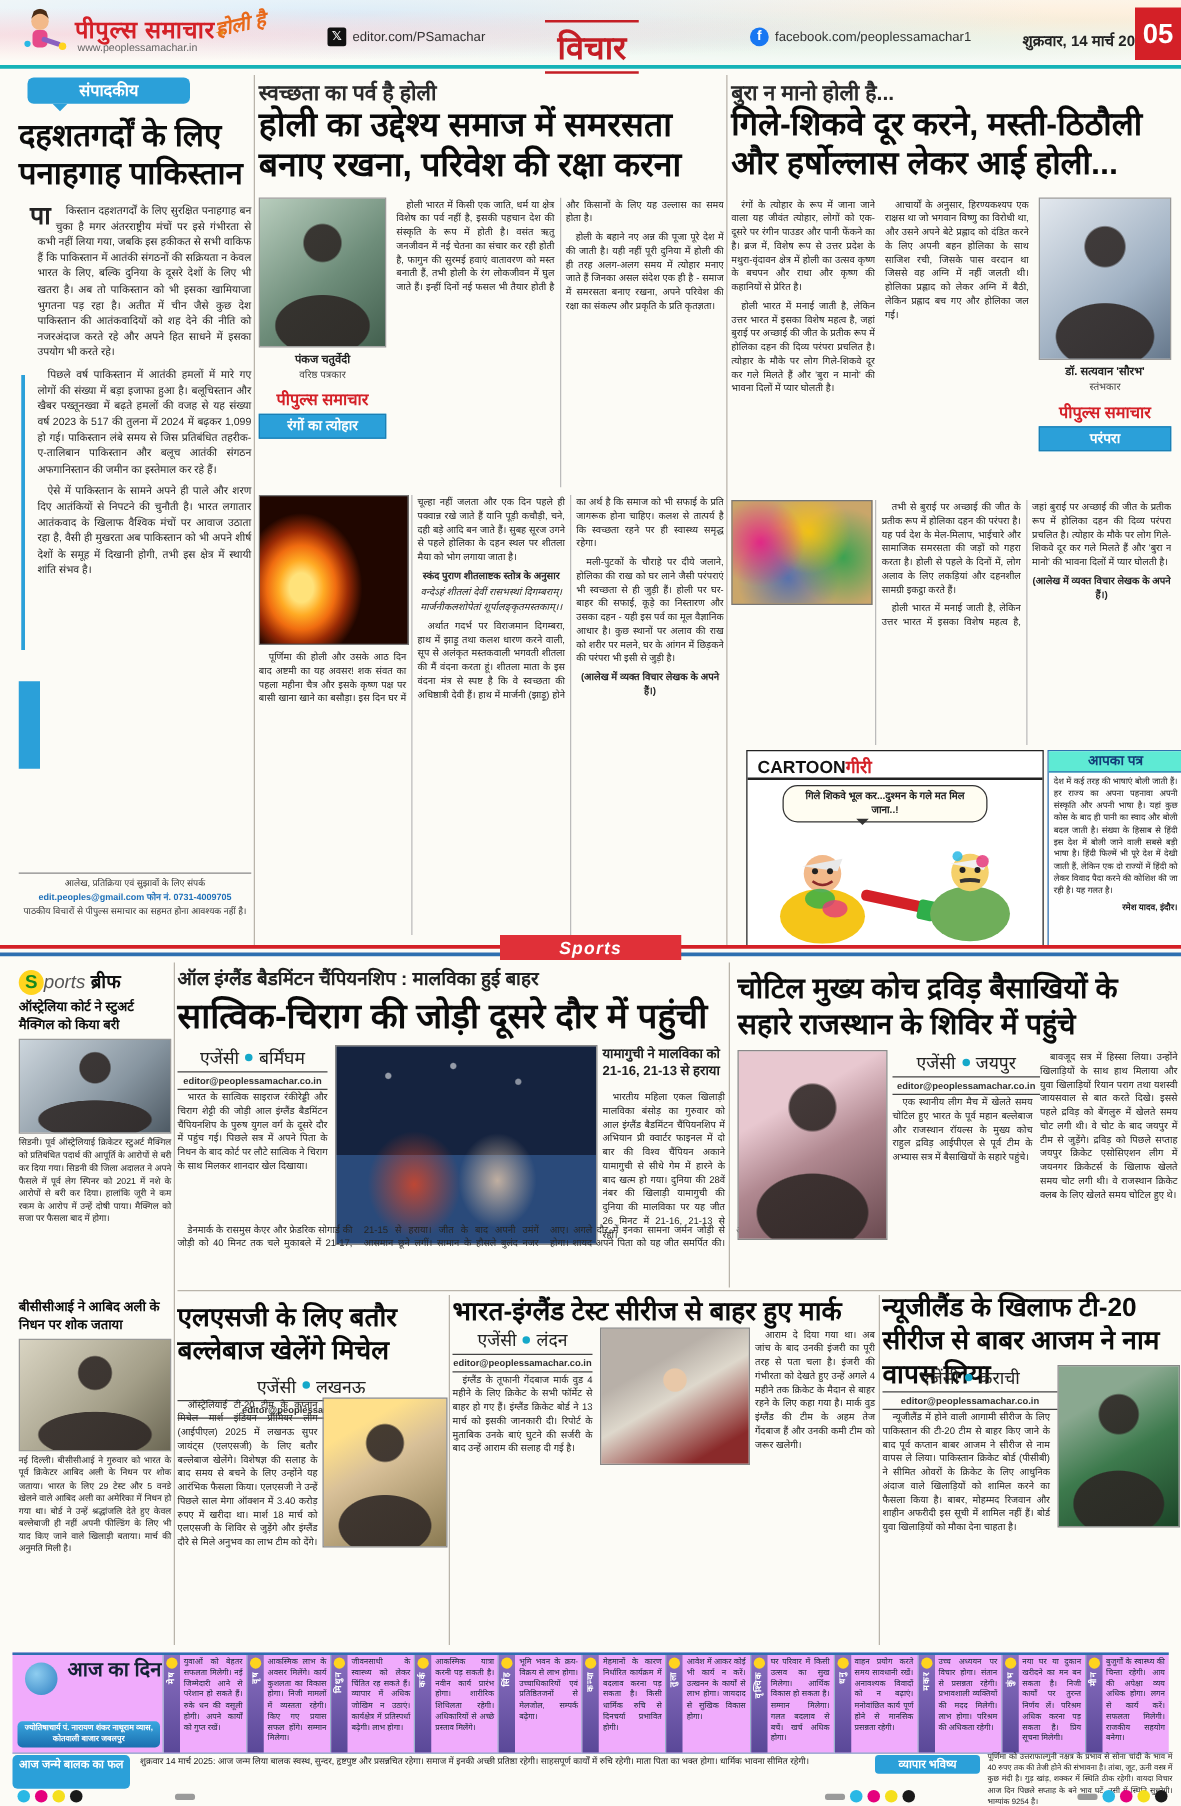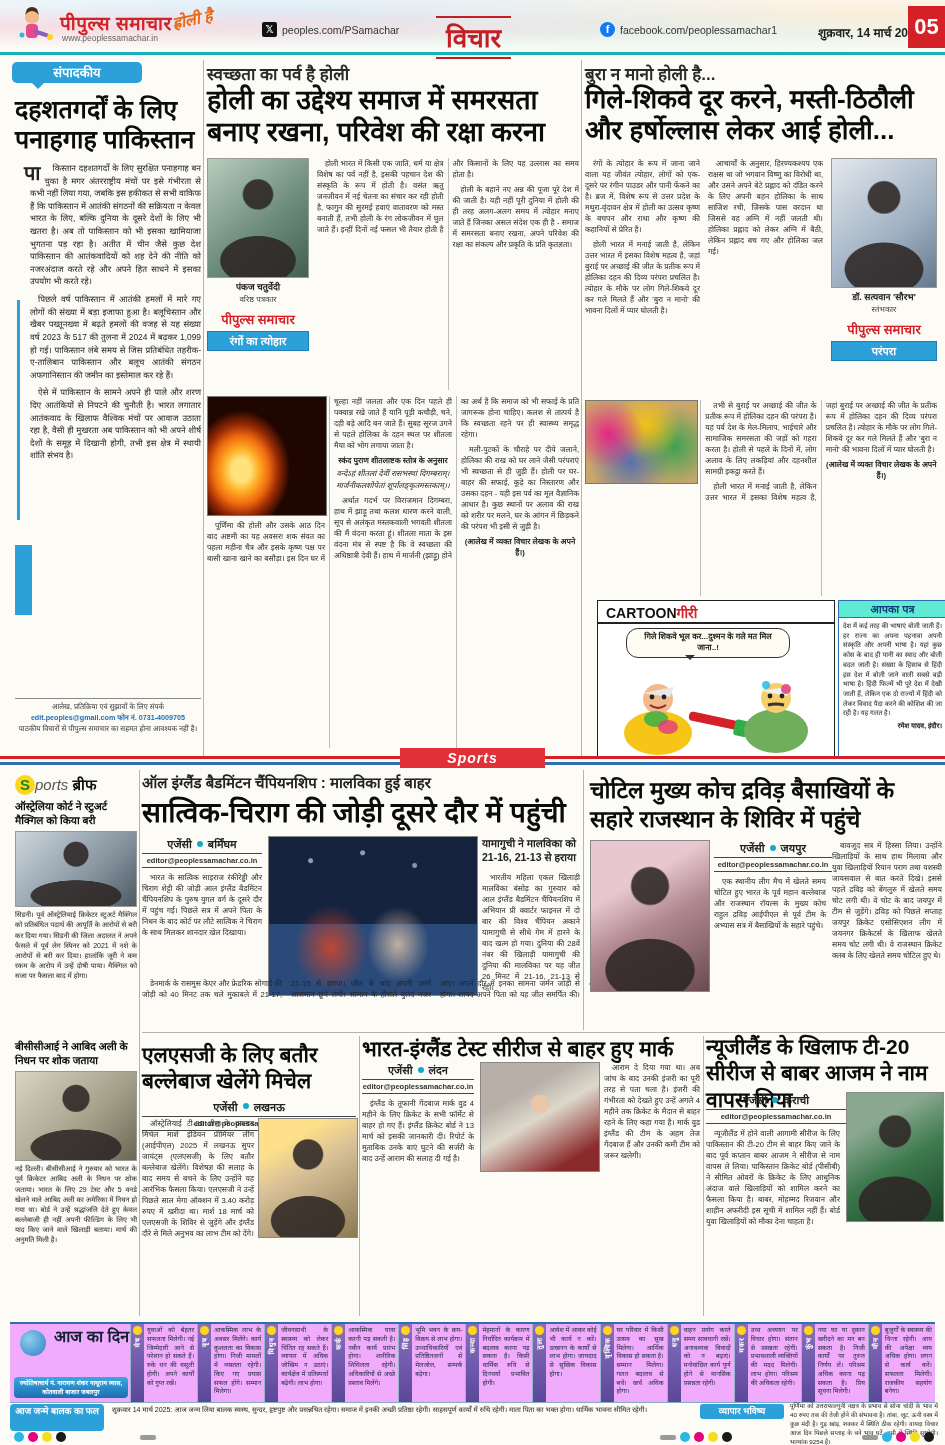--- a/index.html
+++ b/index.html
@@ -34,27 +34,27 @@
   
   .vrule{position:absolute;width:1px;background:#b9b4aa;}
   .hline{position:absolute;background:#b9b4aa;height:1px;}
   .kicker{font-weight:bold;color:#2b2b2b;}
   .bodytext{font-size:7.6px;line-height:1.45;text-align:justify;color:#262626;}
   .bodytext p{margin:0 0 4px;text-indent:8px;}
   .ph{position:relative;overflow:hidden;border:1px solid #999;}
   .sil::after{content:"";position:absolute;inset:0;background:
      radial-gradient(circle at 50% 30%, rgba(45,38,36,.88) 0 15%, transparent 16.5%),
      radial-gradient(ellipse 62% 34% at 50% 86%, rgba(45,38,36,.88) 0 60%, transparent 62%);}
-  .byline{display:flex;align-items:center;justify-content:center;gap:5px;font-size:11px;font-weight:bold;color:#222;}
+  .byline{display:flex;align-items:center;justify-content:center;gap:5px;font-size:14px;font-weight:normal;color:#222;}
   .byline .dot{width:6px;height:6px;border-radius:50%;background:#15a8c9;}
   .bymail{font-size:7.5px;font-weight:bold;color:#333;text-align:center;
         border-top:1px solid #444;border-bottom:1px solid #444;padding:2px 0;margin-top:2px;}
   .bluebadge{background:#2ba0d9;color:#fff;font-weight:bold;text-align:center;}
   
-  .ed-badge{position:absolute;left:12px;top:62px;width:130px;height:21px;border-radius:5px;
+  .ed-badge{position:absolute;left:22px;top:62px;width:130px;height:21px;border-radius:5px;
         font-size:13px;line-height:21px;}
   .ed-badge::after{content:"";position:absolute;left:20px;top:21px;border:6px solid transparent;border-top-color:#2ba0d9;}
   .ed-head{position:absolute;left:15px;top:94px;width:186px;font-size:25px;line-height:1.2;font-weight:800;color:#0c0c0c;}
   .ed-body{position:absolute;left:30px;top:162px;width:171px;height:520px;font-size:8.4px;line-height:1.5;}
   .ed-body p{margin:0 0 5px;}
   .dropcap{float:left;font-size:20px;font-weight:bold;line-height:1;margin:1px 4px 0 -14px;color:#222;}
   .ed-bar{position:absolute;left:17px;top:300px;width:3px;height:220px;background:#2ba0d9;}
   .ed-pull{position:absolute;left:15px;top:545px;width:17px;height:70px;background:#2ba0d9;}
   .ed-contact{position:absolute;left:15px;top:698px;width:186px;border-top:1px solid #888;
         font-size:7.2px;line-height:1.5;text-align:center;color:#333;padding-top:3px;}
@@ -196,21 +196,21 @@
         <rect x="18" y="22" width="16" height="4" rx="2" fill="#8a5fc0" transform="rotate(18 18 22)"></rect>
         <circle cx="34" cy="30" r="3" fill="#ffd41e"></circle>
         <circle cx="6" cy="28" r="2.5" fill="#29b8e5"></circle>
       </svg>
     </div>
     <div class="masthead"><span>पीपुल्स समाचार</span><span class="dia">✦</span></div>
     <div class="site-url">www.peoplessamachar.in</div>
     <div class="holi-script">होली है</div>
     <div class="tw">
       <span class="x-ico">𝕏</span>
-      <span>peoples.com/PSamachar</span>
+      <span>editor.com/PSamachar</span>
     </div>
     <div class="vichar">विचार</div>
     <div class="fb">
       <span class="f-ico">f</span>
       <span>facebook.com/peoplessamachar1</span>
     </div>
     <div class="hdate">शुक्रवार, 14 मार्च 2025</div>
     <div class="pageno">05</div>
   </div>
   <div class="teal-rule"></div>

